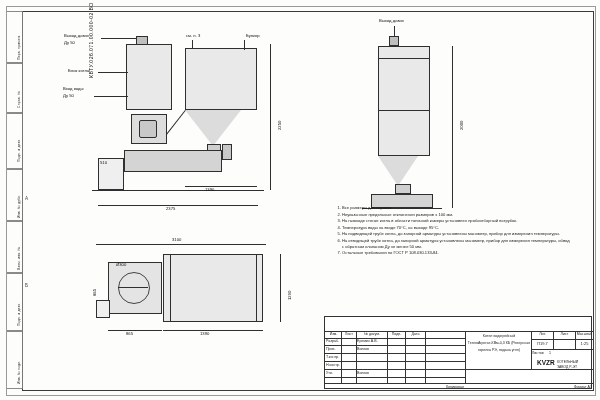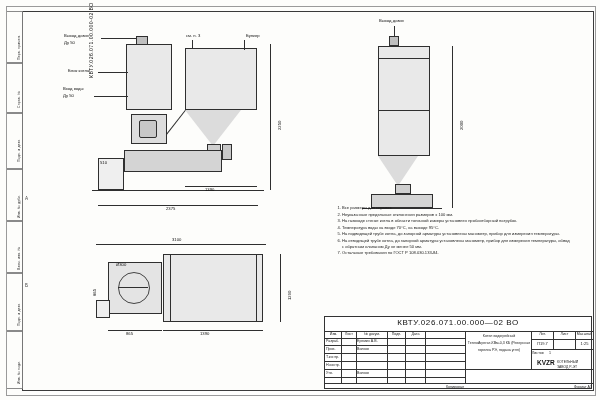--- a/index.html
+++ b/index.html
@@ -203,15 +203,14 @@
     <div class="cell" style="left:224px;top:34px;width:16px;">1</div>
 
     <div class="kvz" style="left:212px;top:42px;">KVZR</div>
     <div class="cell" style="left:232px;top:43px;width:36px;font-size:3.4px;">КОТЕЛЬНЫЙ</div>
     <div class="cell" style="left:232px;top:48px;width:36px;font-size:3.4px;">ЗАВОД Р-ЭТ</div>
 
     <div class="cell" style="left:100px;top:68px;width:60px;text-align:center;">Копировал</div>
     <div class="cell" style="left:205px;top:68px;width:62px;text-align:right;">Формат А3</div>
   </div>
 
-  <div class="bigcode">КВТУ.026.071.00.000—02 ВО</div>
 
 </div>
 
 </body></html>

